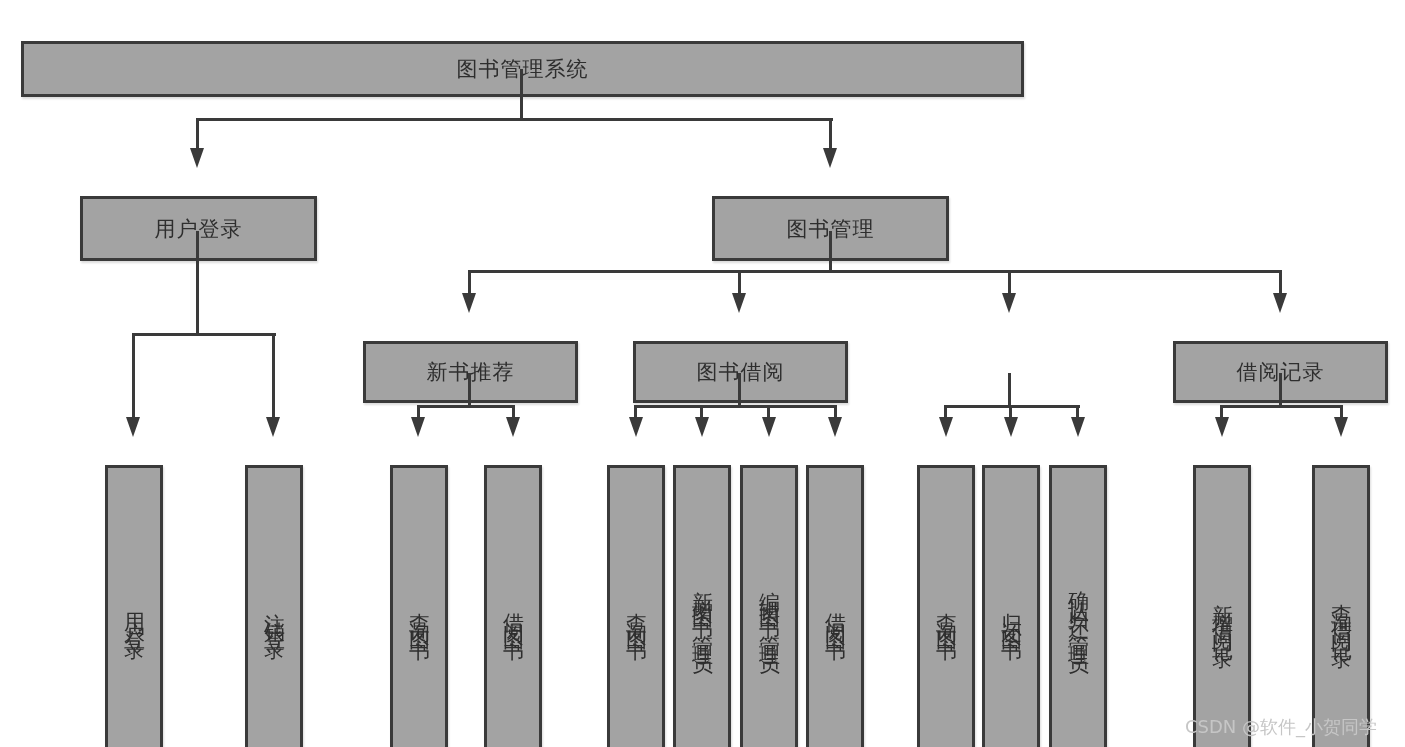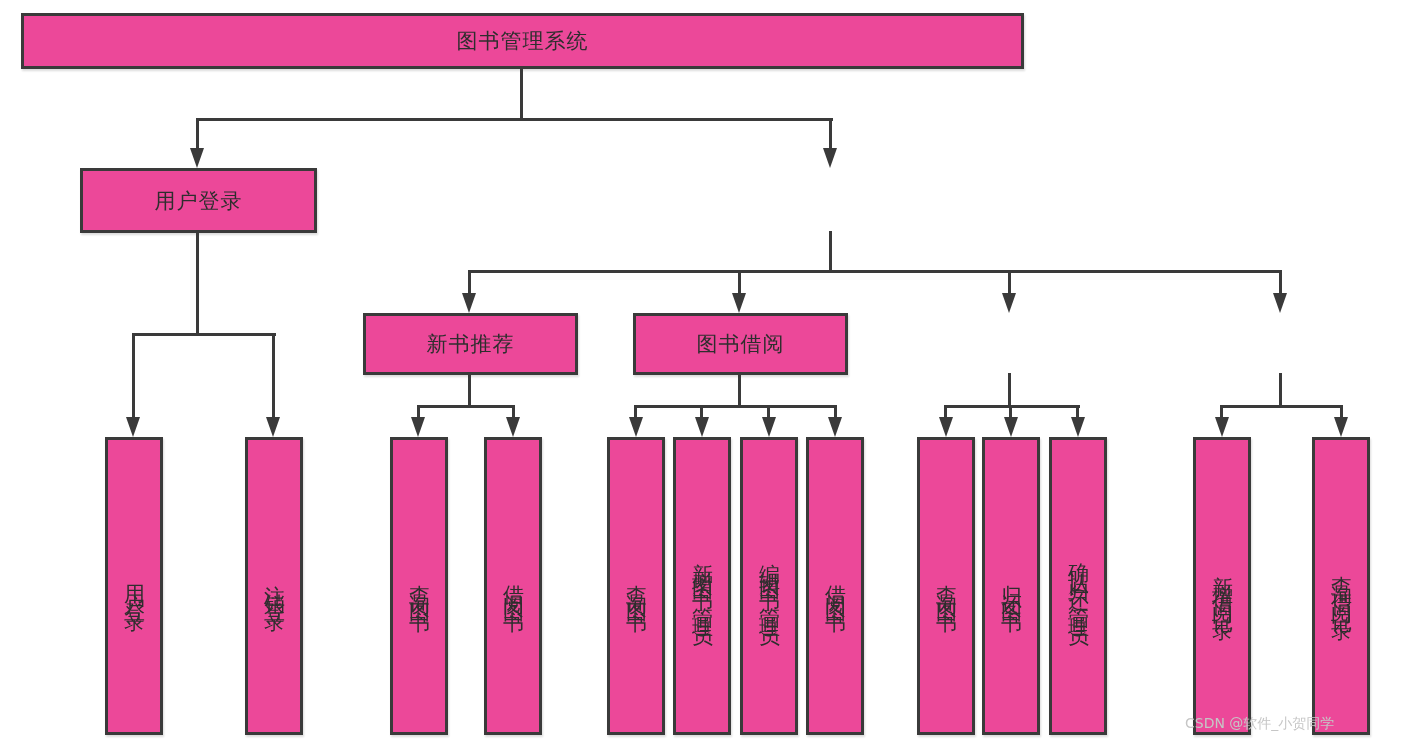--- a/index.html
+++ b/index.html
@@ -17,26 +17,27 @@
     position: relative;
     width: 1405px;
     height: 747px;
     background: var(--bg);
     overflow: hidden;
   }
   .box {
     position: absolute;
     box-sizing: border-box;
     border: 3px solid var(--line);
-    background: #ec4899;
+    background: #a3a3a3;
     display: flex;
     align-items: center;
     justify-content: center;
     color: var(--text);
     box-shadow: 1px 2px 2px rgba(0,0,0,0.14);
+    margin-top: 28px;
   }
   .hlabel {
     font-size: 21px;
     letter-spacing: 1px;
     white-space: nowrap;
   }
   .vtext {
     writing-mode: vertical-rl;
     text-orientation: mixed;
     font-size: 21px;
@@ -54,21 +55,21 @@
     width: 0;
     height: 0;
     border-left: 7px solid transparent;
     border-right: 7px solid transparent;
     border-top: 20px solid var(--line);
   }
   .watermark {
     position: absolute;
     left: 1185px;
     top: 715px;
-    font-size: 14px;
+    font-size: 18px;
     color: var(--wm);
     white-space: nowrap;
   }
 </style>
 </head>
 <body>
 
 <div class="canvas">
 
   <div class="box" style="left:21px; top:13px; width:1003px; height:56px;">
@@ -77,20 +78,23 @@
 
   <div class="vline" style="left:520px; top:69px; height:52px;"></div>
   <div class="hline" style="left:196px; top:118px; width:637px;"></div>
   <div class="vline" style="left:196px; top:118px; height:31px;"></div>
   <div class="arrow" style="left:190px; top:148px;"></div>
   <div class="vline" style="left:829px; top:118px; height:31px;"></div>
   <div class="arrow" style="left:823px; top:148px;"></div>
 
   <div class="box" style="left:80px; top:168px; width:237px; height:65px;">
     <span class="hlabel">用户登录</span>
+  </div>
+  <div class="box" style="left:712px; top:168px; width:237px; height:65px;">
+    <span class="hlabel">图书管理</span>
   </div>
 
   <div class="vline" style="left:196px; top:231px; height:105px;"></div>
   <div class="hline" style="left:132px; top:333px; width:144px;"></div>
   <div class="vline" style="left:132px; top:333px; height:85px;"></div>
   <div class="arrow" style="left:126px; top:417px;"></div>
   <div class="vline" style="left:272px; top:333px; height:85px;"></div>
   <div class="arrow" style="left:266px; top:417px;"></div>
 
   <div class="vline" style="left:829px; top:231px; height:42px;"></div>
@@ -103,20 +107,23 @@
   <div class="arrow" style="left:1002px; top:293px;"></div>
   <div class="vline" style="left:1279px; top:270px; height:25px;"></div>
   <div class="arrow" style="left:1273px; top:293px;"></div>
 
   <div class="box" style="left:633px; top:313px; width:215px; height:62px;">
     <span class="hlabel">图书借阅</span>
   </div>
   <div class="box" style="left:363px; top:313px; width:215px; height:62px;">
     <span class="hlabel">新书推荐</span>
   </div>
+  <div class="box" style="left:1173px; top:313px; width:215px; height:62px;">
+    <span class="hlabel">借阅记录</span>
+  </div>
 
   <div class="vline" style="left:468px; top:373px; height:35px;"></div>
   <div class="hline" style="left:417px; top:405px; width:98px;"></div>
   <div class="vline" style="left:417px; top:405px; height:14px;"></div>
   <div class="arrow" style="left:411px; top:417px;"></div>
   <div class="vline" style="left:512px; top:405px; height:14px;"></div>
   <div class="arrow" style="left:506px; top:417px;"></div>
 
   <div class="vline" style="left:738px; top:373px; height:35px;"></div>
   <div class="hline" style="left:634px; top:405px; width:203px;"></div>

